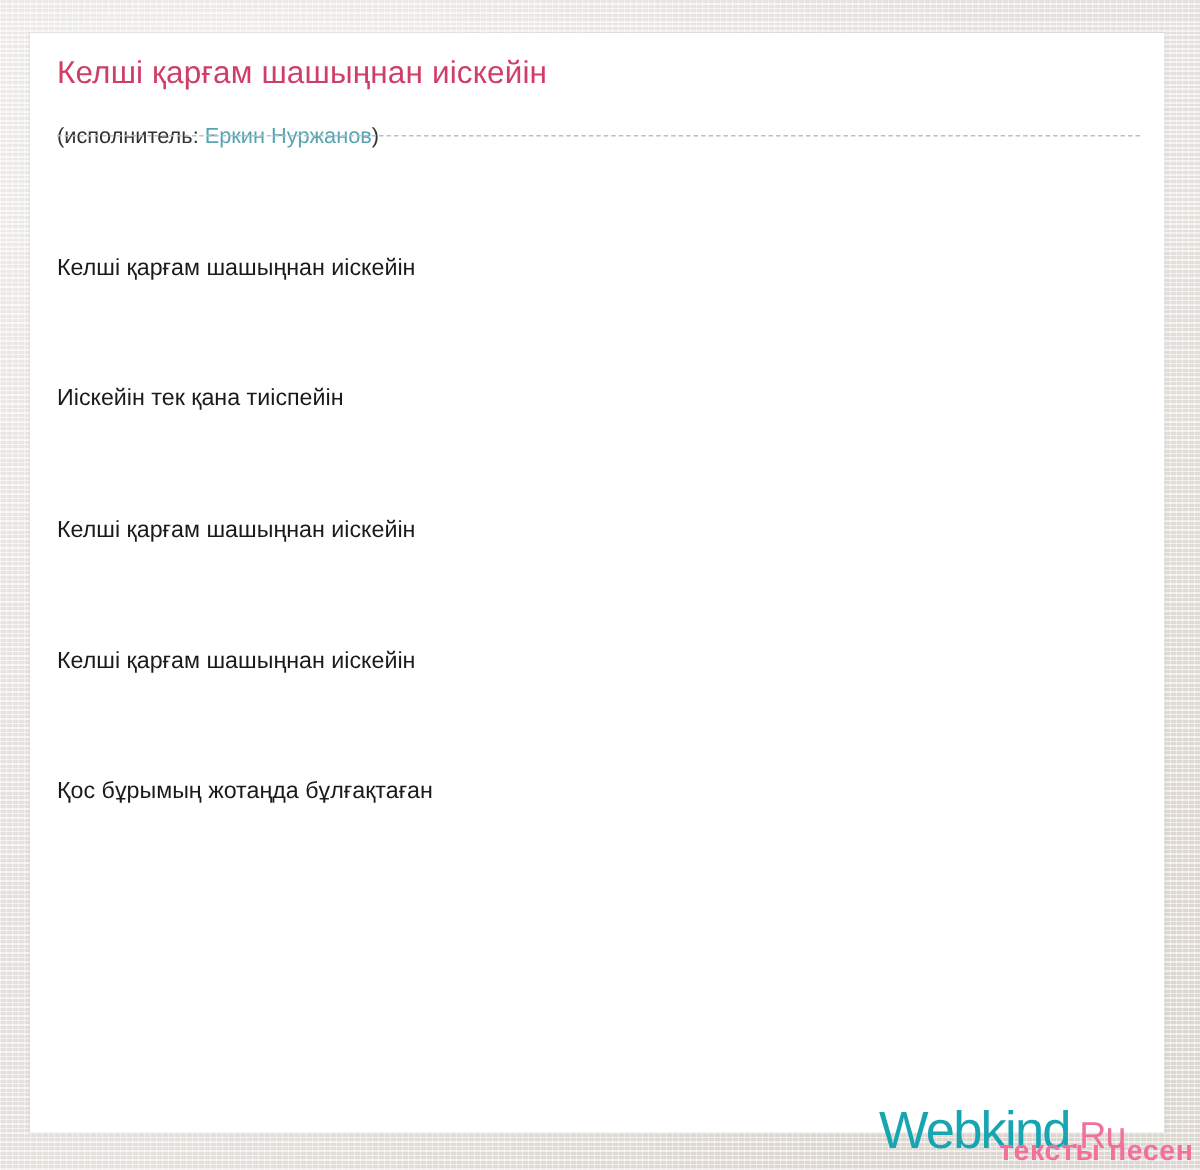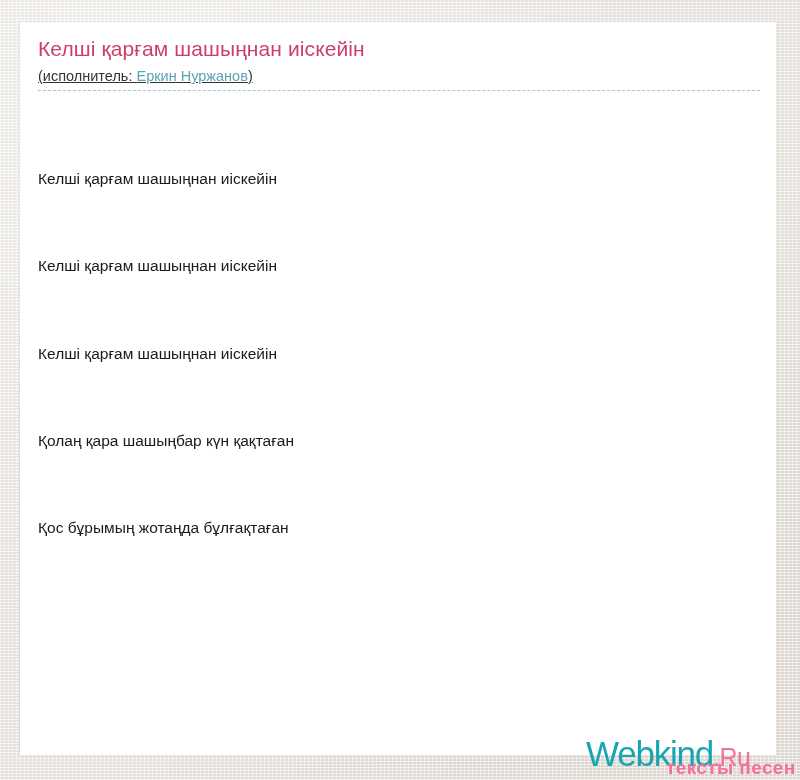--- a/index.html
+++ b/index.html
@@ -48,26 +48,25 @@
     font-size: 21px;
     line-height: 26px;
     color: #cf3e66;
     font-weight: normal;
     margin: 0;
     letter-spacing: 0.1px;
     white-space: nowrap;
   }
 
   #performer-line {
-    margin-top: 5px;
+    margin-top: 20px;
     font-size: 14.5px;
     line-height: 19px;
     color: #333333;
     white-space: nowrap;
-    text-decoration: underline;
   }
 
   #performer-link {
     color: #5aa3b0;
     text-decoration: none;
   }
 
   #header-divider {
     position: absolute;
     left: 18px;
@@ -138,23 +137,23 @@
 
   <div id="song-header">
     <h1 id="song-title">Келші қарғам шашыңнан иіскейін</h1>
     <div id="performer-line"><span>(исполнитель: </span><a href="#" id="performer-link">Еркин Нуржанов</a><span>)</span></div>
   </div>
 
   <div id="header-divider"></div>
 
   <div id="lyrics-block">
     <div class="lyric-line">Келші қарғам шашыңнан иіскейін</div>
+    <div class="lyric-line">Иіскейін тек қана тиіспейін</div>
     <div class="lyric-line">Келші қарғам шашыңнан иіскейін</div>
     <div class="lyric-line">Келші қарғам шашыңнан иіскейін</div>
-    <div class="lyric-line">Қолаң қара шашыңбар күн қақтаған</div>
     <div class="lyric-line">Қос бұрымың жотаңда бұлғақтаған</div>
     
     
     
     
     
     
     
     
     

